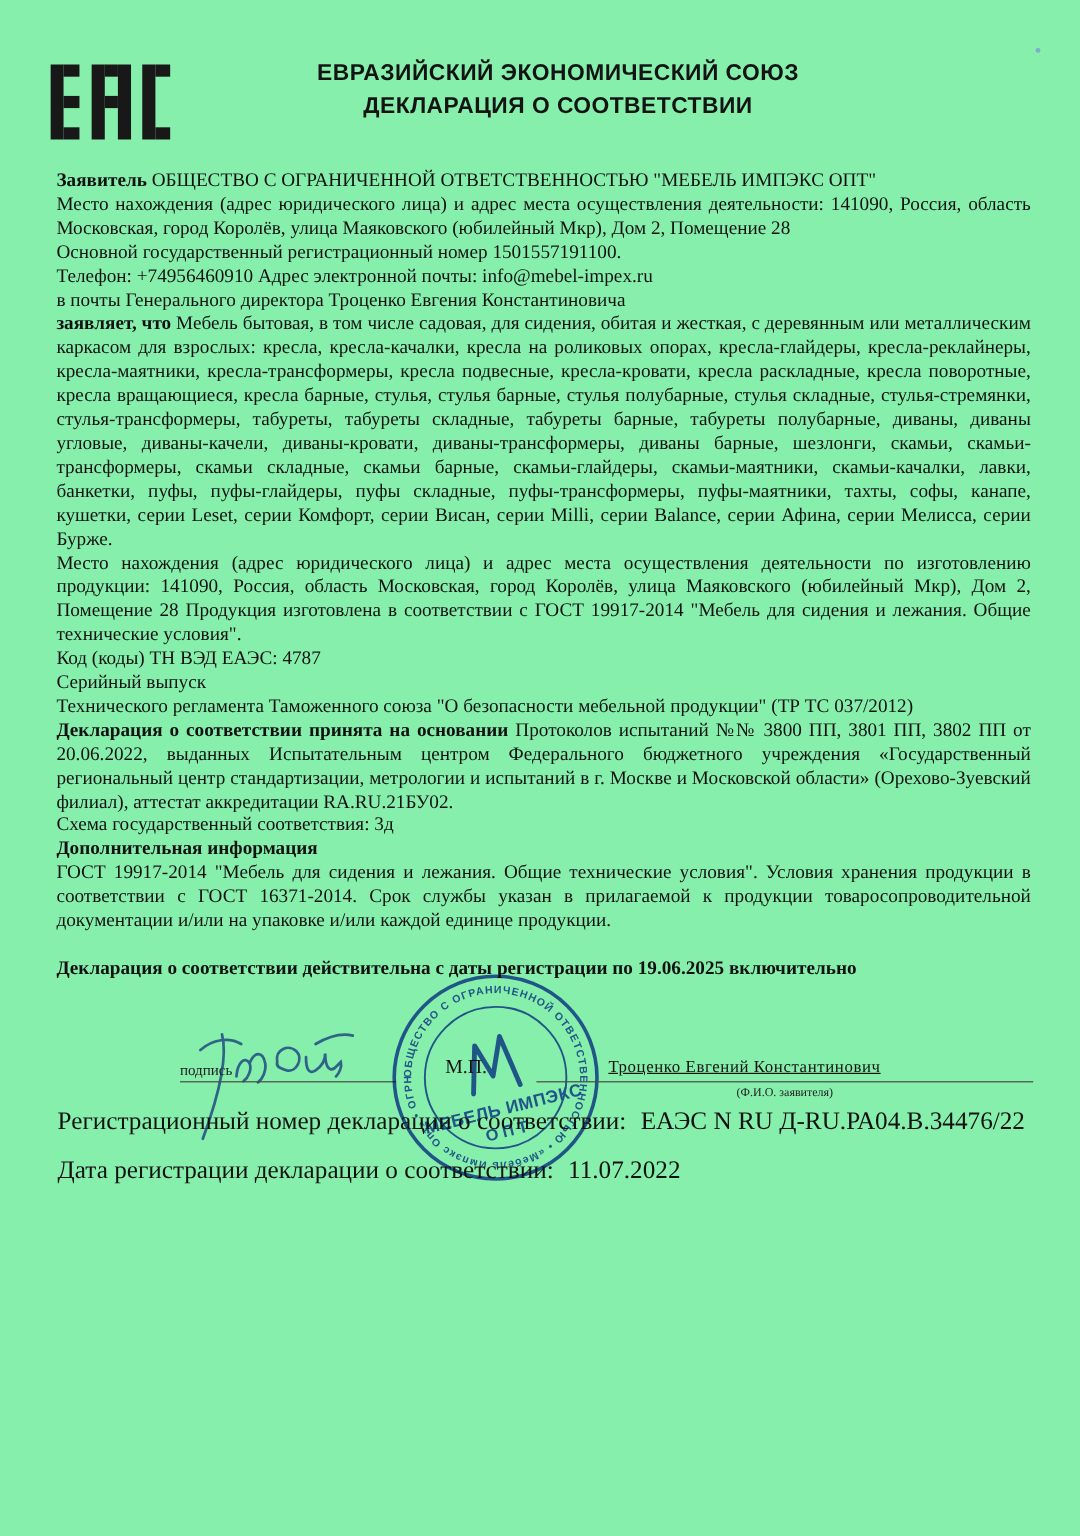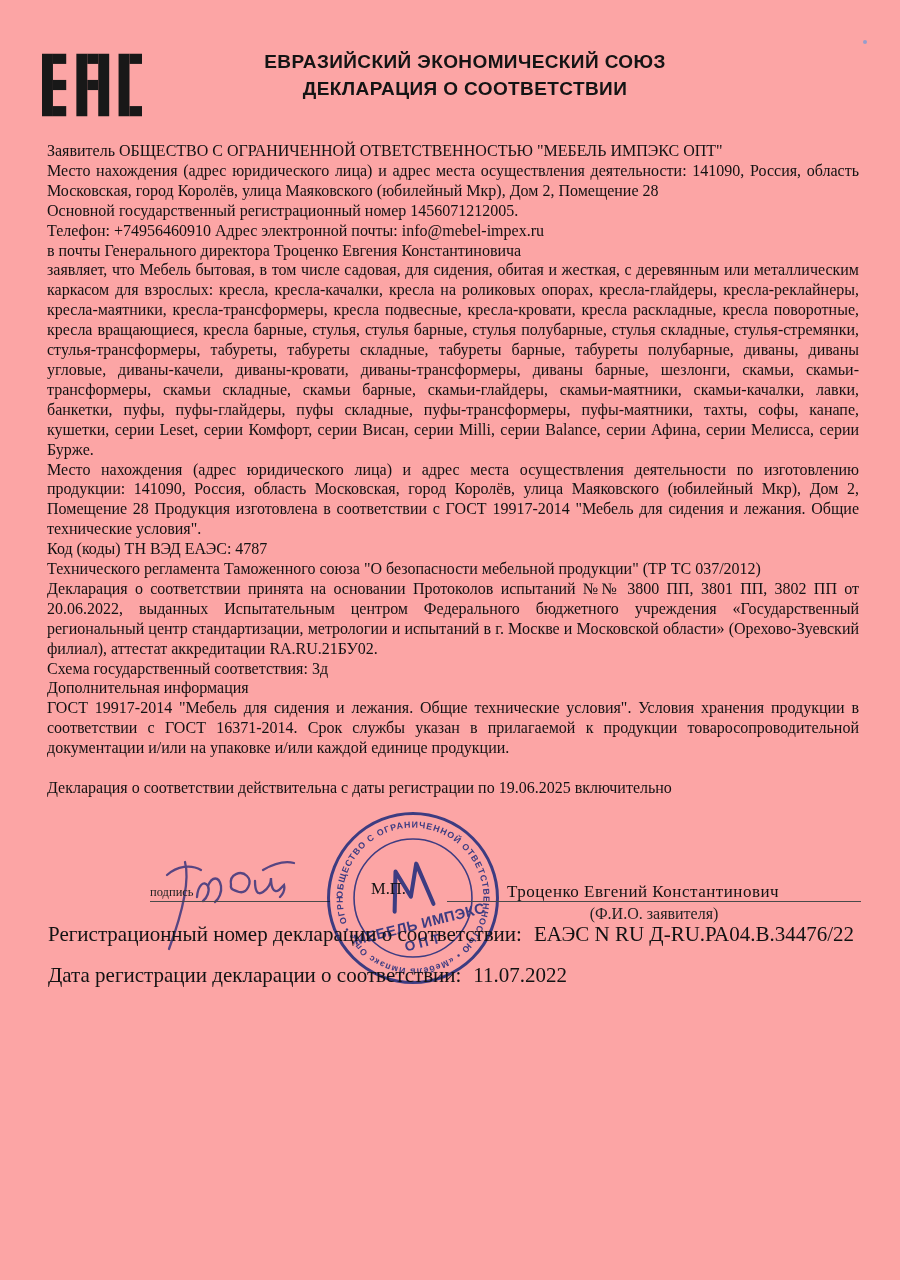--- a/index.html
+++ b/index.html
@@ -1,54 +1,54 @@
 <!DOCTYPE html>
 <html><head>
 <meta charset="utf-8">
 <style>
   html,body{margin:0;padding:0;background:#e8e8e8;}
   .page{
     position:relative;
     width:900px;height:1280px;
-    background:#fca5a5;
+    background:#86efac;
     overflow:hidden;
     font-family:"Liberation Serif", serif;
     color:#121212;
   }
   
   .eac-logo{position:absolute;left:42px;top:47px;width:100px;height:76px;}
   .title-block{
     position:absolute;left:0;top:48px;width:930px;
     text-align:center;
     font-family:"Liberation Sans", sans-serif;
     font-weight:bold;font-size:19px;line-height:27px;
     letter-spacing:.4px;color:#141414;
   }
   
   .doc-body{
     position:absolute;left:47px;top:141px;width:812px;
     font-size:16px;line-height:19.9px;text-align:justify;
   }
   .doc-body .para{margin:0;}
   .doc-body .para.gap{margin-top:20px;}
-  .b{font-weight:normal;}
+  .b{font-weight:bold;}
   
   .sig-svg{position:absolute;left:145px;top:845px;width:200px;height:110px;mix-blend-mode:multiply;}
   .sig-line{position:absolute;left:150px;top:901px;width:180px;border-top:1.6px solid #4a4a4a;}
   .sig-caption{
     position:absolute;left:150px;top:885px;width:180px;text-align:left;
     font-size:12.5px;color:#222;
   }
   .mp-label{position:absolute;left:371px;top:879px;font-size:16.5px;}
   .stamp{position:absolute;left:325px;top:810px;width:176px;height:176px;mix-blend-mode:multiply;opacity:.93;}
-  .name-text{position:absolute;left:507px;top:882px;font-size:17px;letter-spacing:.5px;}
+  .name-text{position:absolute;left:507px;top:882px;font-size:14px;letter-spacing:.5px;text-decoration:underline;}
   .name-line{position:absolute;left:447px;top:901px;width:414px;border-top:1.6px solid #4a4a4a;}
   .name-caption{
     position:absolute;left:447px;top:905px;width:414px;text-align:center;
-    font-size:16px;color:#222;
+    font-size:10px;color:#222;
   }
   
   .foot{position:absolute;left:48px;width:812px;font-size:21px;font-weight:normal;line-height:20px;}
   .foot.reg{top:924px;}
   .foot.date{top:948px;margin-top:17px;}
   .foot .val{padding-left:12px;}
   .artifact{position:absolute;left:863px;top:40px;width:4px;height:4px;border-radius:50%;background:#7d9bd6;opacity:.8;}
 </style>
 </head>
 <body>
@@ -77,26 +77,27 @@
   <div class="title-block">
     <div>ЕВРАЗИЙСКИЙ ЭКОНОМИЧЕСКИЙ СОЮЗ</div>
     <div>ДЕКЛАРАЦИЯ О СООТВЕТСТВИИ</div>
   </div>
 
   <div class="artifact"></div>
 
   <div class="doc-body" id="doc-body">
       <div class="para"><span class="b">Заявитель </span><span>ОБЩЕСТВО С ОГРАНИЧЕННОЙ ОТВЕТСТВЕННОСТЬЮ "МЕБЕЛЬ ИМПЭКС ОПТ"</span></div>
       <div class="para"><span>Место нахождения (адрес юридического лица) и адрес места осуществления деятельности: 141090, Россия, область Московская, город Королёв, улица Маяковского (юбилейный Мкр), Дом 2, Помещение 28</span></div>
-      <div class="para"><span>Основной государственный регистрационный номер 1456071212005.</span></div>
+      <div class="para"><span>Основной государственный регистрационный номер 1501557191100.</span></div>
       <div class="para"><span>Телефон: +74956460910 Адрес электронной почты: info@mebel-impex.ru</span></div>
       <div class="para"><span>в почты Генерального директора Троценко Евгения Константиновича</span></div>
       <div class="para"><span class="b">заявляет, что </span><span>Мебель бытовая, в том числе садовая, для сидения, обитая и жесткая, с деревянным или металлическим каркасом для взрослых: кресла, кресла-качалки, кресла на роликовых опорах, кресла-глайдеры, кресла-реклайнеры, кресла-маятники, кресла-трансформеры, кресла подвесные, кресла-кровати, кресла раскладные, кресла поворотные, кресла вращающиеся, кресла барные, стулья, стулья барные, стулья полубарные, стулья складные, стулья-стремянки, стулья-трансформеры, табуреты, табуреты складные, табуреты барные, табуреты полубарные, диваны, диваны угловые, диваны-качели, диваны-кровати, диваны-трансформеры, диваны барные, шезлонги, скамьи, скамьи-трансформеры, скамьи складные, скамьи барные, скамьи-глайдеры, скамьи-маятники, скамьи-качалки, лавки, банкетки, пуфы, пуфы-глайдеры, пуфы складные, пуфы-трансформеры, пуфы-маятники, тахты, софы, канапе, кушетки, серии Leset, серии Комфорт, серии Висан, серии Milli, серии Balance, серии Афина, серии Мелисса, серии Бурже.</span></div>
       <div class="para"><span>Место нахождения (адрес юридического лица) и адрес места осуществления деятельности по изготовлению продукции: 141090, Россия, область Московская, город Королёв, улица Маяковского (юбилейный Мкр), Дом 2, Помещение 28 Продукция изготовлена в соответствии с ГОСТ 19917-2014 "Мебель для сидения и лежания. Общие технические условия".</span></div>
       <div class="para"><span>Код (коды) ТН ВЭД ЕАЭС: 4787</span></div>
+      <div class="para"><span>Серийный выпуск</span></div>
       <div class="para"><span>Технического регламента Таможенного союза "О безопасности мебельной продукции" (ТР ТС 037/2012)</span></div>
       <div class="para"><span class="b">Декларация о соответствии принята на основании </span><span>Протоколов испытаний №№ 3800 ПП, 3801 ПП, 3802 ПП от 20.06.2022, выданных Испытательным центром Федерального бюджетного учреждения «Государственный региональный центр стандартизации, метрологии и испытаний в г. Москве и Московской области» (Орехово-Зуевский филиал), аттестат аккредитации RA.RU.21БУ02.</span></div>
       <div class="para"><span>Схема государственный соответствия: 3д</span></div>
       <div class="para"><span class="b">Дополнительная информация</span></div>
       <div class="para"><span>ГОСТ 19917-2014 "Мебель для сидения и лежания. Общие технические условия". Условия хранения продукции в соответствии с ГОСТ 16371-2014. Срок службы указан в прилагаемой к продукции товаросопроводительной документации и/или на упаковке и/или каждой единице продукции.</span></div>
       <div class="para gap"><span class="b">Декларация о соответствии действительна с даты регистрации по 19.06.2025 включительно</span></div>
     </div>
 
   <svg class="sig-svg" viewBox="0 0 200 110" aria-hidden="true">
     <g fill="none" stroke="#4a5fc5" stroke-width="2.3" stroke-linecap="round" opacity="0.92">

